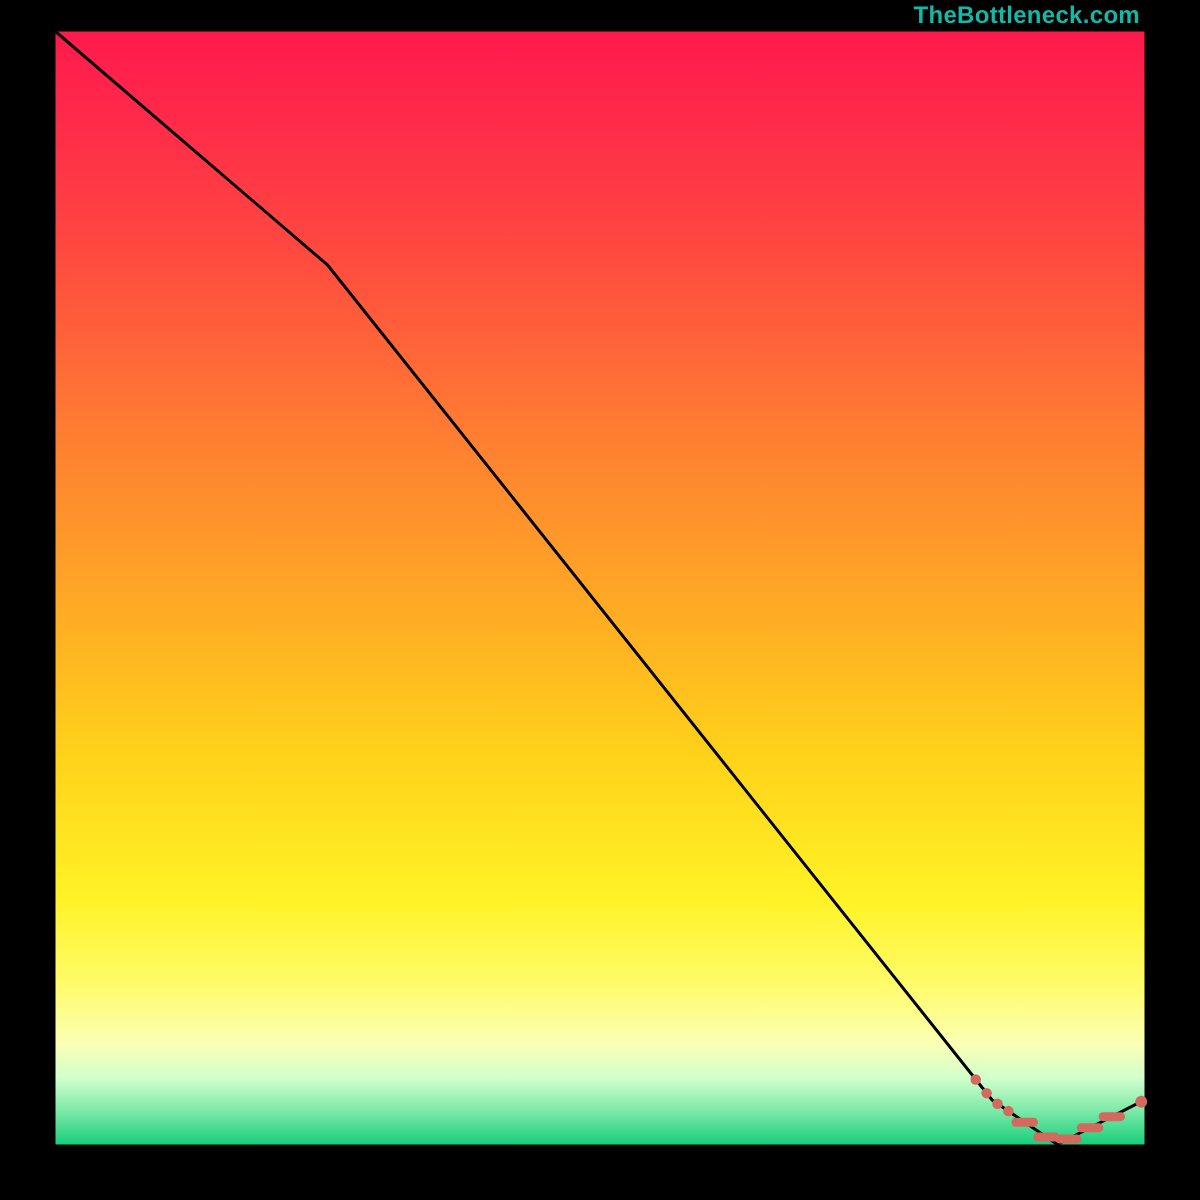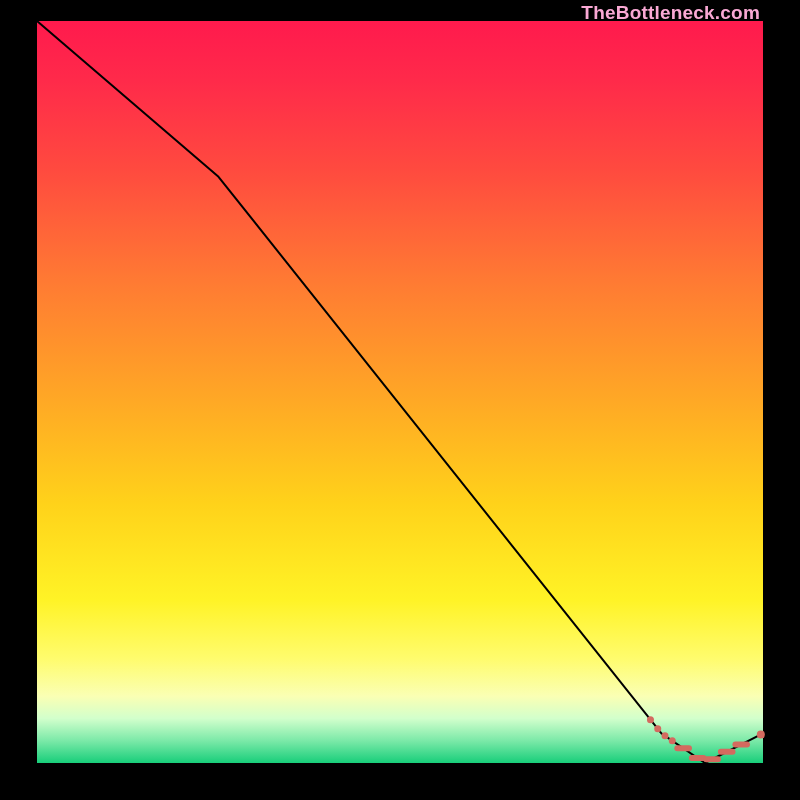--- a/index.html
+++ b/index.html
@@ -33,23 +33,23 @@
       #d2ffcc 94%,
       #7be9a8 97%,
       #18ce7a 100%
     );
   }
   .watermark {
     position: absolute;
     top: 2px;
     right: 40px;
     font-family: Arial, Helvetica, sans-serif;
-    font-size: 19px;
+    font-size: 16px;
     font-weight: bold;
-    color: #f9a8d4;
+    color: #14b8a6;
     letter-spacing: 0.2px;
   }
   svg.chart {
     position: absolute;
     inset: 0;
     overflow: visible;
   }
   .line-path {
     fill: none;
     stroke: #000;

